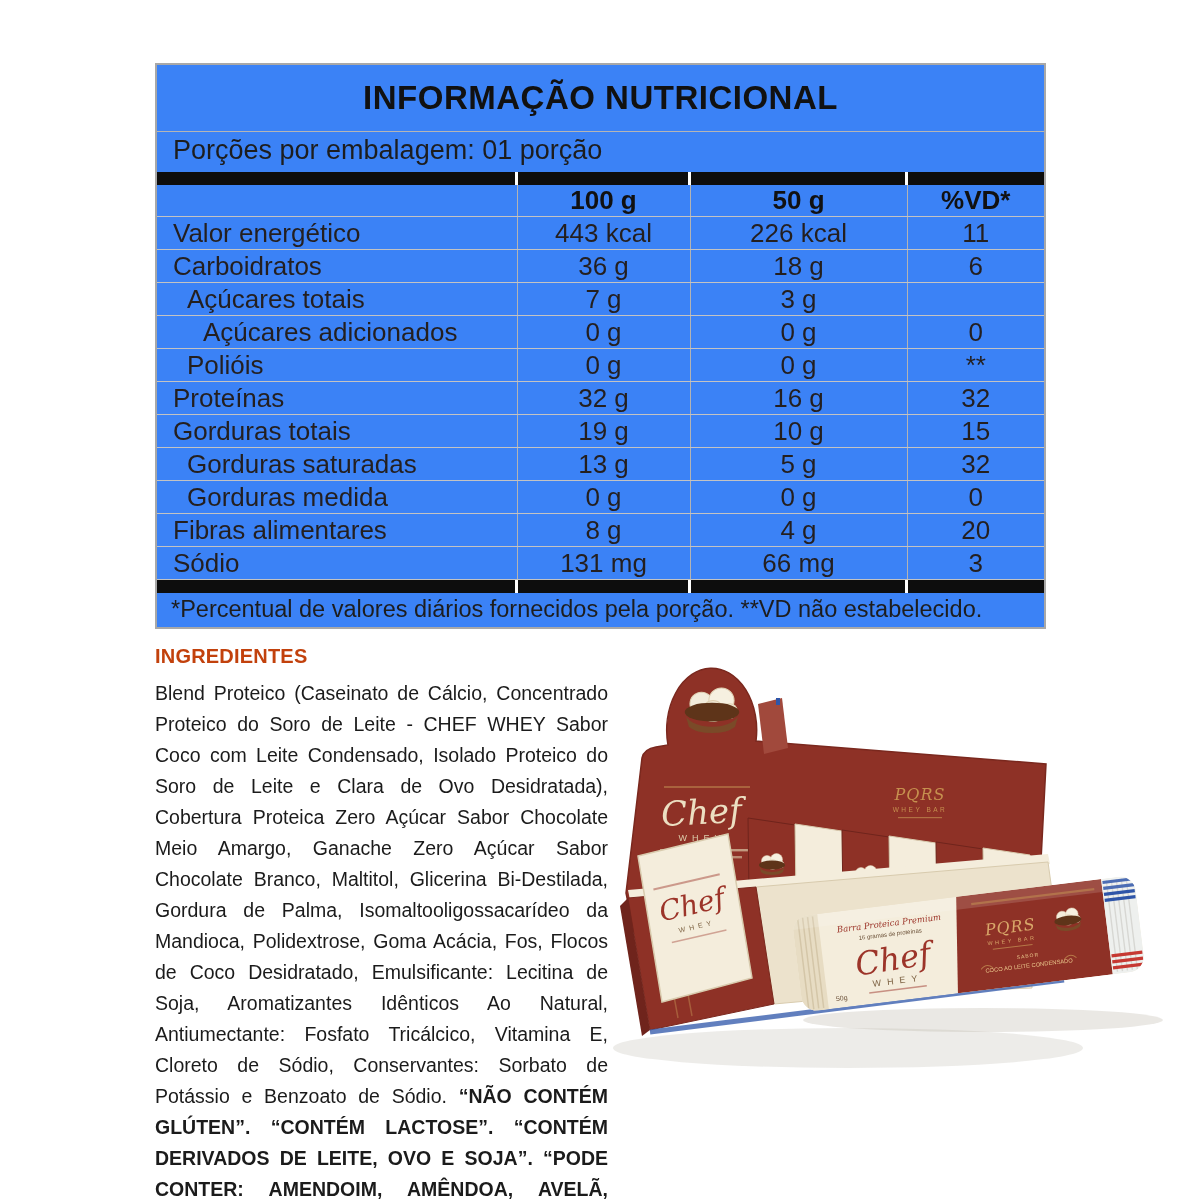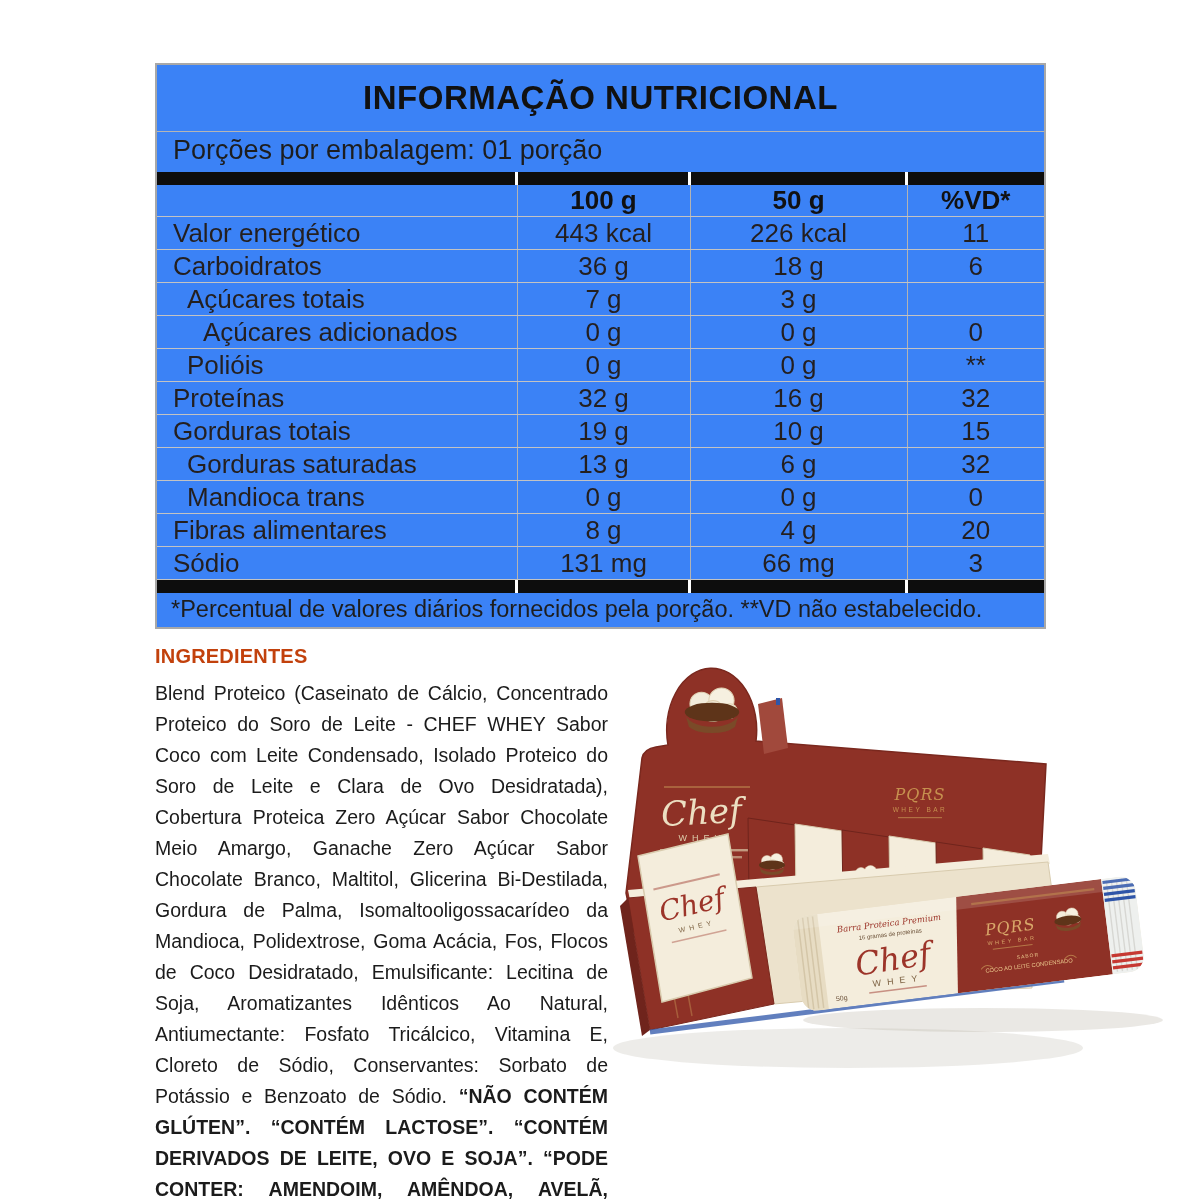--- a/index.html
+++ b/index.html
@@ -116,25 +116,25 @@
     </tr>
     <tr>
       <td class="lab i0">Gorduras totais</td>
       <td>19 g</td>
       <td>10 g</td>
       <td>15</td>
     </tr>
     <tr>
       <td class="lab i1">Gorduras saturadas</td>
       <td>13 g</td>
-      <td>6 g</td>
+      <td>5 g</td>
       <td>32</td>
     </tr>
     <tr>
-      <td class="lab i1">Mandioca trans</td>
+      <td class="lab i1">Gorduras medida</td>
       <td>0 g</td>
       <td>0 g</td>
       <td>0</td>
     </tr>
     <tr>
       <td class="lab i0">Fibras alimentares</td>
       <td>8 g</td>
       <td>4 g</td>
       <td>20</td>
     </tr>

